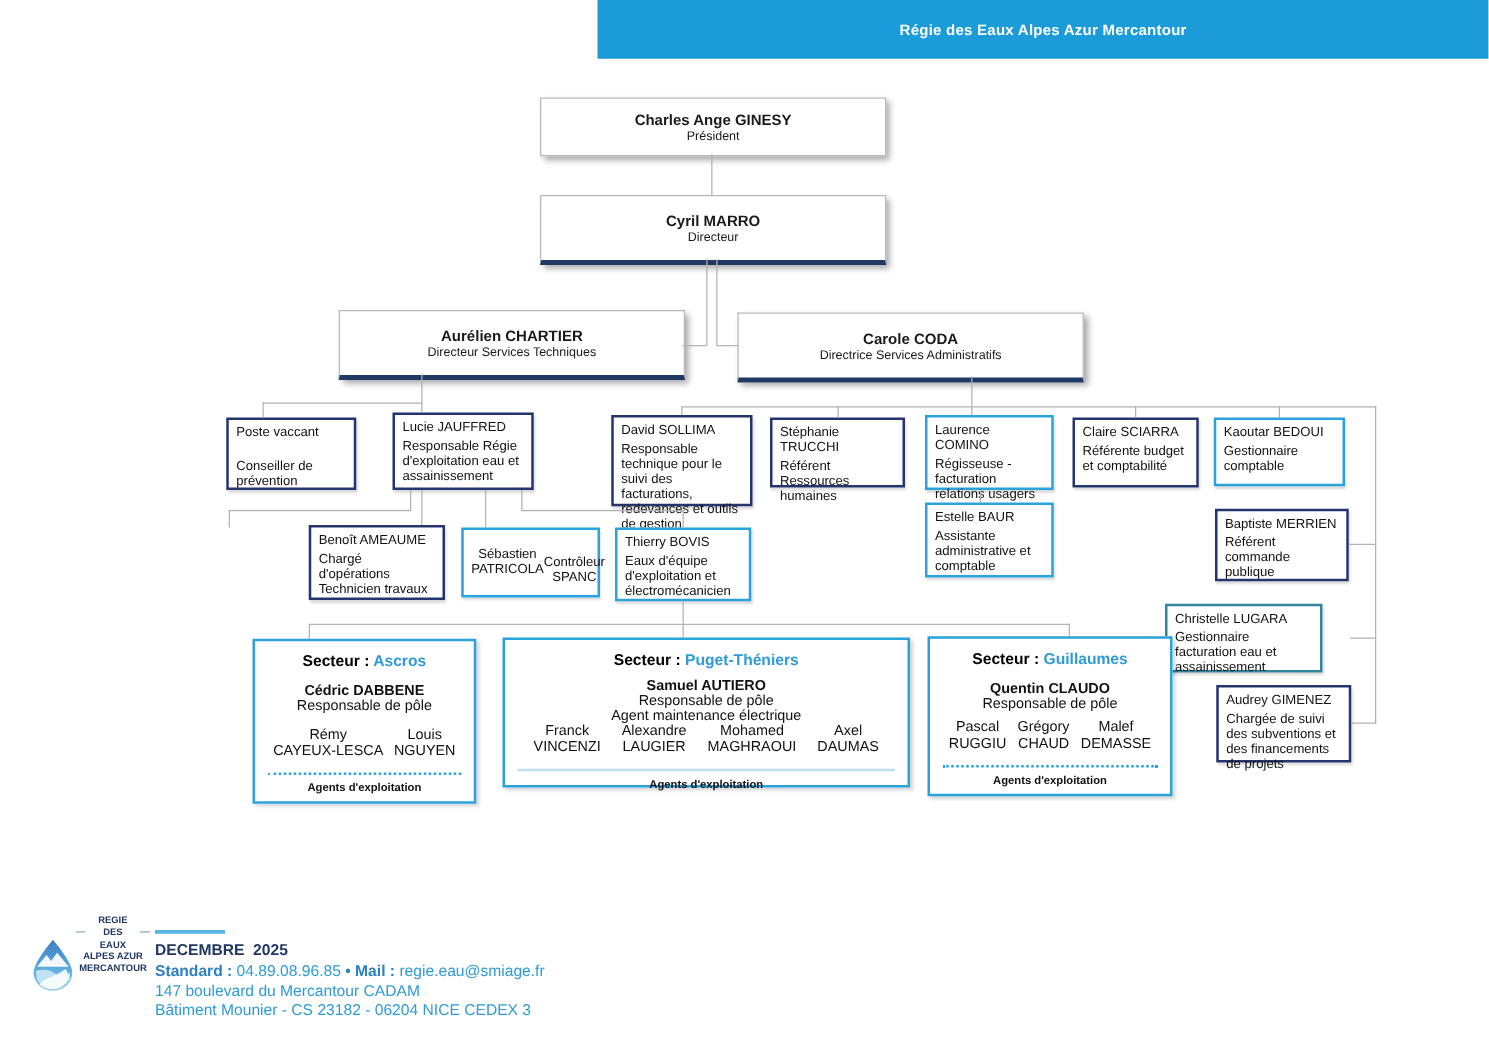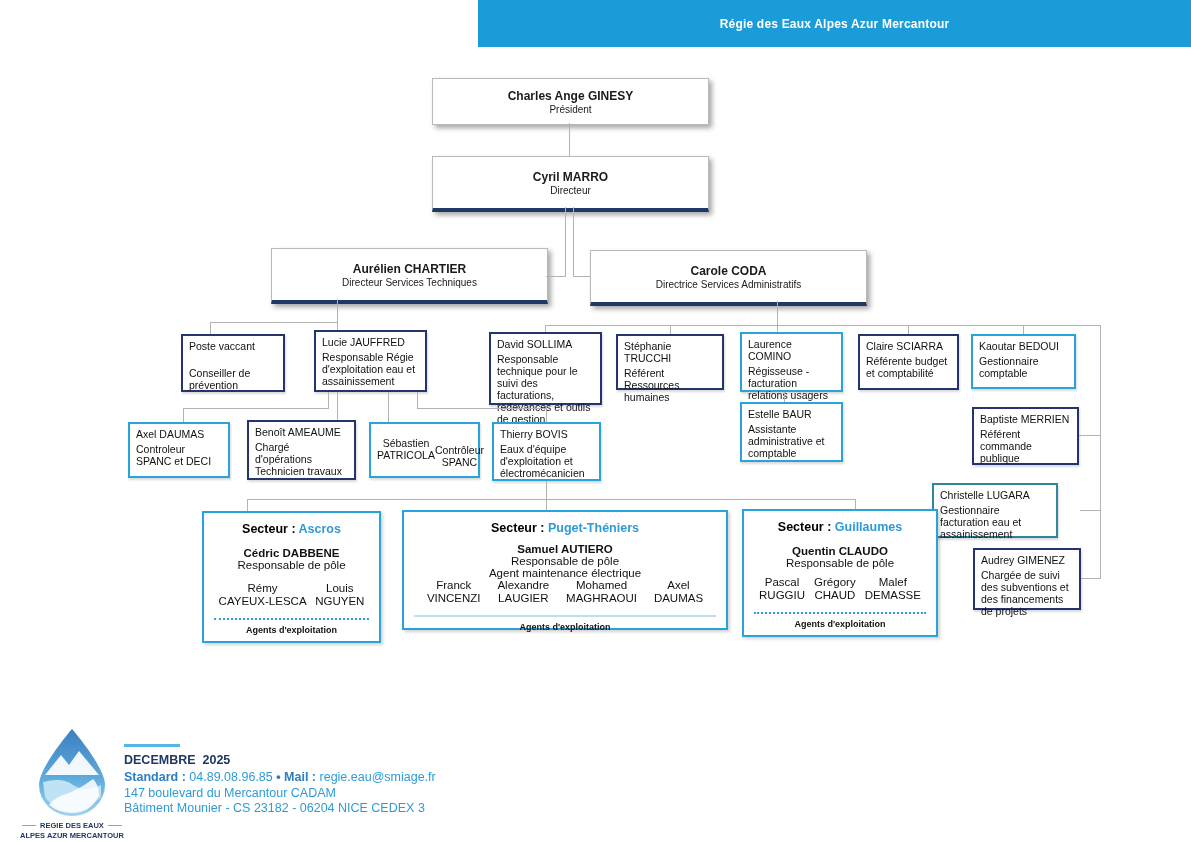--- a/index.html
+++ b/index.html
@@ -46,21 +46,21 @@
   .sep.solid{border-top:2px solid #bcdff1;}
   .agents{font-size:9px;font-weight:bold;padding:5px 0 6px 0;}
 
   
   .accent-rule{position:absolute;left:124px;top:744px;width:56px;height:3px;background:#56b6e6;}
   .date-label{position:absolute;left:124px;top:753px;font-size:12.5px;font-weight:bold;color:#1f3864;white-space:pre;}
   .contact{position:absolute;left:124px;top:770px;font-size:12.5px;color:#2e9bd6;line-height:15.5px;}
   .contact b{color:#2b7fc2;}
 
   
-  .logo{position:absolute;left:24px;top:727px;width:96px;display:flex;flex-direction:column;align-items:center;}
+  .logo{position:absolute;left:24px;top:727px;width:96px;display:flex;}
   .logo-text{margin-top:4px;font-size:7.5px;font-weight:bold;color:#1f3864;text-align:center;line-height:1.3;width:120px;}
   .logo-rule-row{display:flex;align-items:center;justify-content:center;gap:4px;}
   .logo-rule{height:1px;width:14px;background:#8aa7c2;}
 </style>
 </head>
 <body>
 
 <div id="canvas">
 
   <div class="header-bar">
@@ -115,24 +115,20 @@
   <div class="mini navy" style="left:858px;top:334px;width:101px;height:56px">
     <div class="nm">Claire SCIARRA</div>
     <div class="rl">Référente budget et comptabilité</div>
   </div>
 
   <div class="mini" style="left:971px;top:334px;width:105px;height:55px">
     <div class="nm">Kaoutar BEDOUI</div>
     <div class="rl">Gestionnaire comptable</div>
   </div>
 
-  <div class="mini" style="left:128px;top:422px;width:102px;height:56px">
-    <div class="nm">Axel DAUMAS</div>
-    <div class="rl">Controleur SPANC et DECI</div>
-  </div>
 
   <div class="mini navy" style="left:247px;top:420px;width:109px;height:60px">
     <div class="nm">Benoît AMEAUME</div>
     <div class="rl">Chargé d'opérations Technicien travaux</div>
   </div>
 
   <div class="mini center" style="left:369px;top:422px;width:111px;height:56px">
     <div class="nm" style="width:74px">Sébastien PATRICOLA</div>
     <div class="rl gap2">Contrôleur SPANC</div>
   </div>

